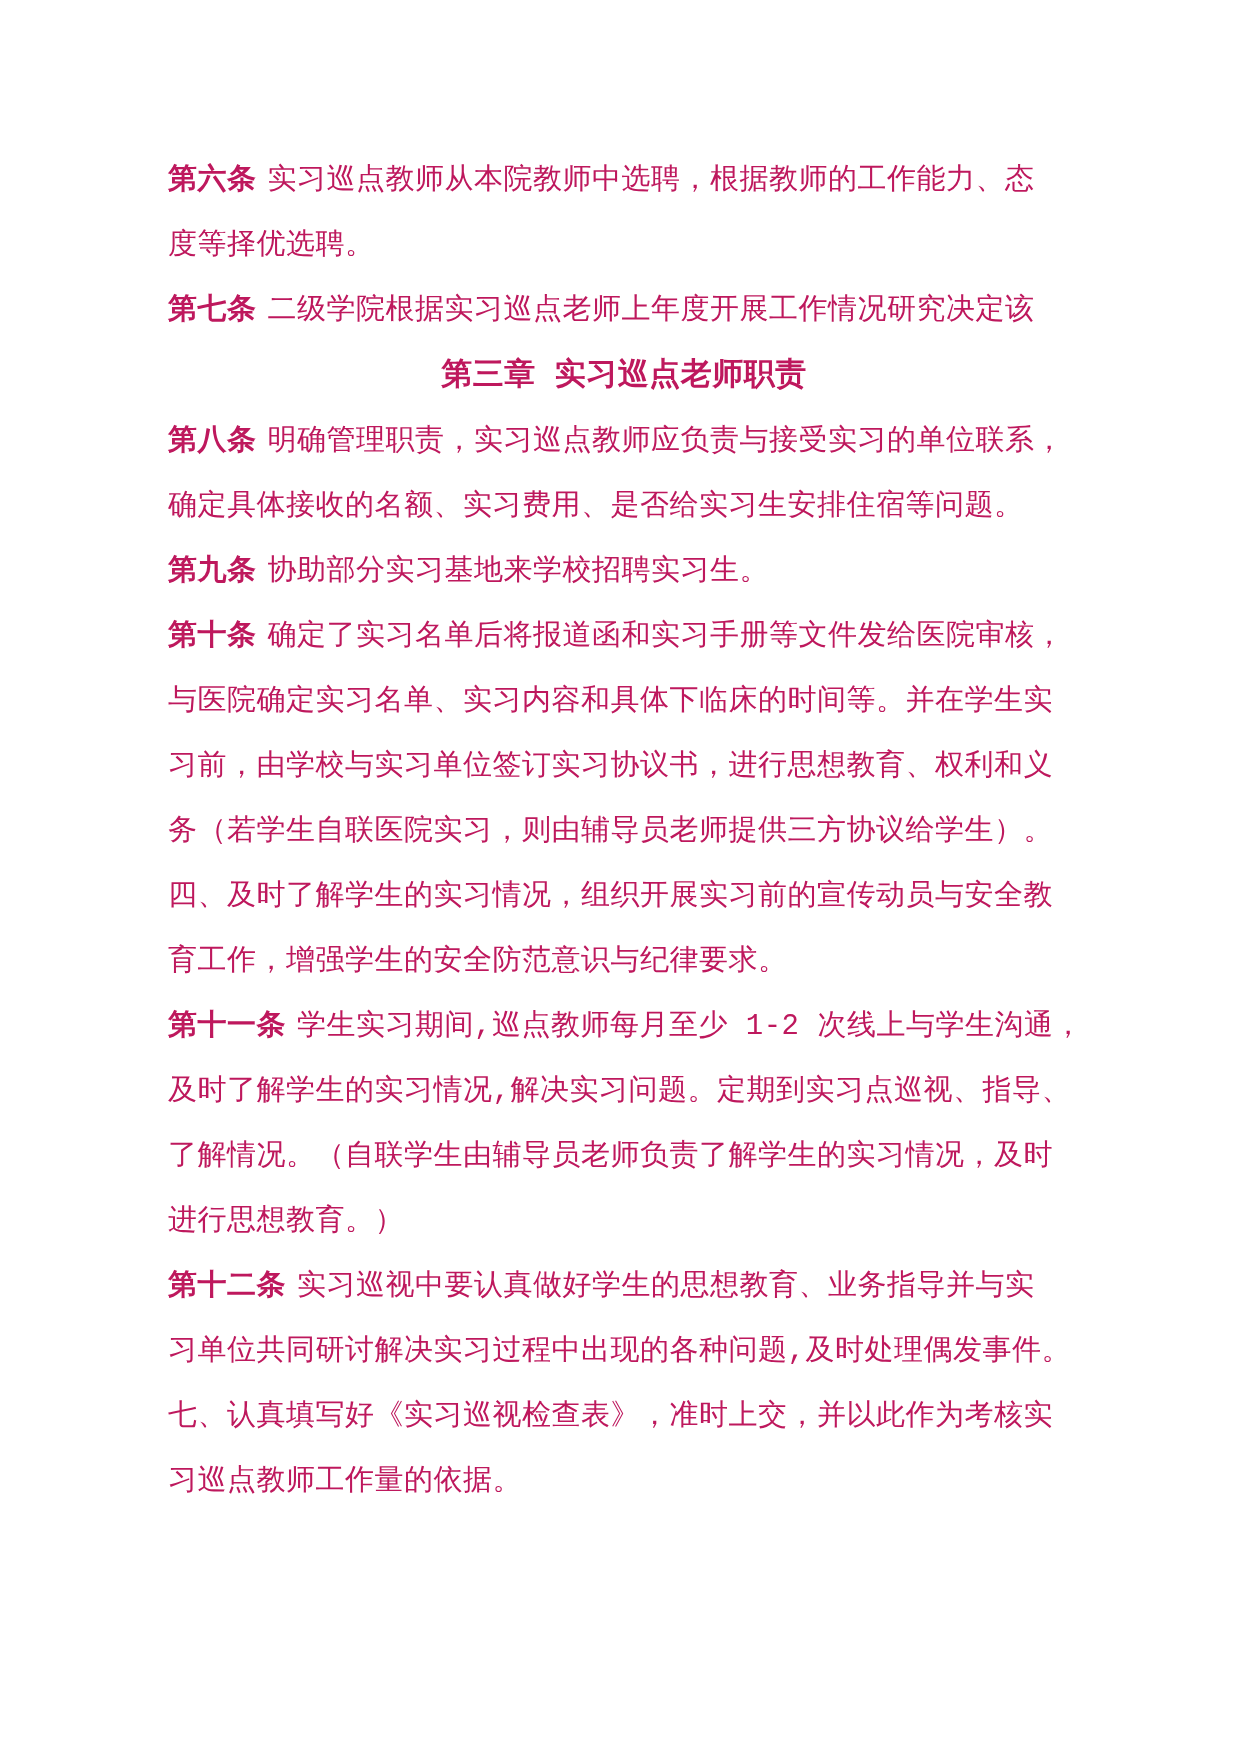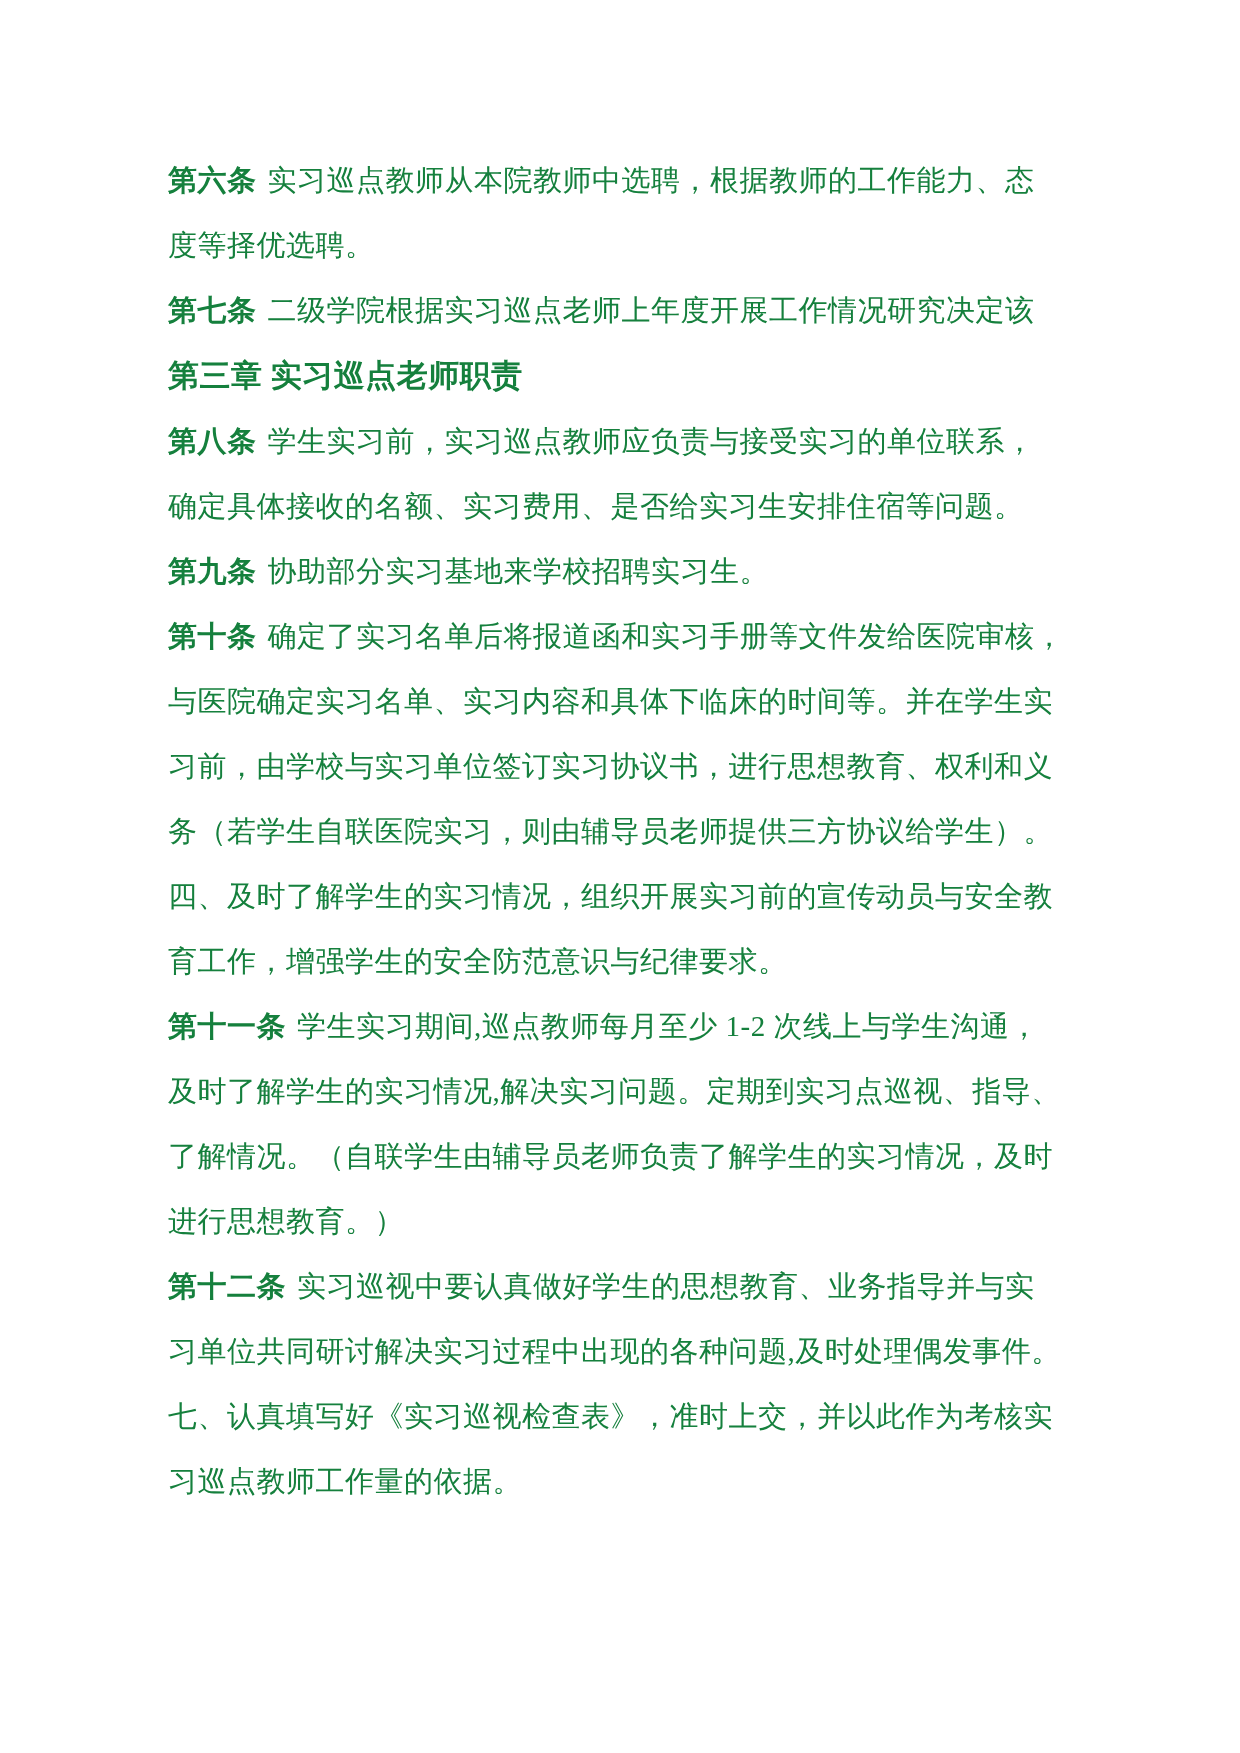--- a/index.html
+++ b/index.html
@@ -5,22 +5,22 @@
   html, body {
     margin: 0;
     padding: 0;
     background: #ffffff;
   }
   .page {
     position: relative;
     width: 1240px;
     height: 1743px;
     background: #ffffff;
-    color: #15803d;
-    font-family: Liberation Serif, serif;
+    color: #be185d;
+    font-family: Liberation Mono, monospace;
     overflow: hidden;
   }
   .content {
     position: absolute;
     left: 168px;
     top: 148px;
     width: 912px;
   }
   .line {
     margin: 0;
@@ -35,38 +35,38 @@
   }
   .label:not(:empty) {
     margin-right: 11px;
   }
   .chapter {
     margin: 0;
     height: 66px;
     line-height: 66px;
     font-size: 31px;
     font-weight: 700;
-    text-align: left;
+    text-align: center;
     white-space: nowrap;
     letter-spacing: 0.5px;
   }
 </style>
 </head>
 <body>
 
 <div class="page">
   <div class="content">
 
     <p class="line"><span class="label">第六条</span><span>实习巡点教师从本院教师中选聘，根据教师的工作能力、态</span></p>
     <p class="line"><span class="label"></span><span>度等择优选聘。</span></p>
     <p class="line"><span class="label">第七条</span><span>二级学院根据实习巡点老师上年度开展工作情况研究决定该</span></p>
 
     <h2 class="chapter">第三章 实习巡点老师职责</h2>
 
-    <p class="line"><span class="label">第八条</span><span>学生实习前，实习巡点教师应负责与接受实习的单位联系，</span></p>
+    <p class="line"><span class="label">第八条</span><span>明确管理职责，实习巡点教师应负责与接受实习的单位联系，</span></p>
     <p class="line"><span class="label"></span><span>确定具体接收的名额、实习费用、是否给实习生安排住宿等问题。</span></p>
     <p class="line"><span class="label">第九条</span><span>协助部分实习基地来学校招聘实习生。</span></p>
     <p class="line"><span class="label">第十条</span><span>确定了实习名单后将报道函和实习手册等文件发给医院审核，</span></p>
     <p class="line"><span class="label"></span><span>与医院确定实习名单、实习内容和具体下临床的时间等。并在学生实</span></p>
     <p class="line"><span class="label"></span><span>习前，由学校与实习单位签订实习协议书，进行思想教育、权利和义</span></p>
     <p class="line"><span class="label"></span><span>务（若学生自联医院实习，则由辅导员老师提供三方协议给学生）。</span></p>
     <p class="line"><span class="label"></span><span>四、及时了解学生的实习情况，组织开展实习前的宣传动员与安全教</span></p>
     <p class="line"><span class="label"></span><span>育工作，增强学生的安全防范意识与纪律要求。</span></p>
     <p class="line"><span class="label">第十一条</span><span>学生实习期间,巡点教师每月至少 1-2 次线上与学生沟通，</span></p>
     <p class="line"><span class="label"></span><span>及时了解学生的实习情况,解决实习问题。定期到实习点巡视、指导、</span></p>

